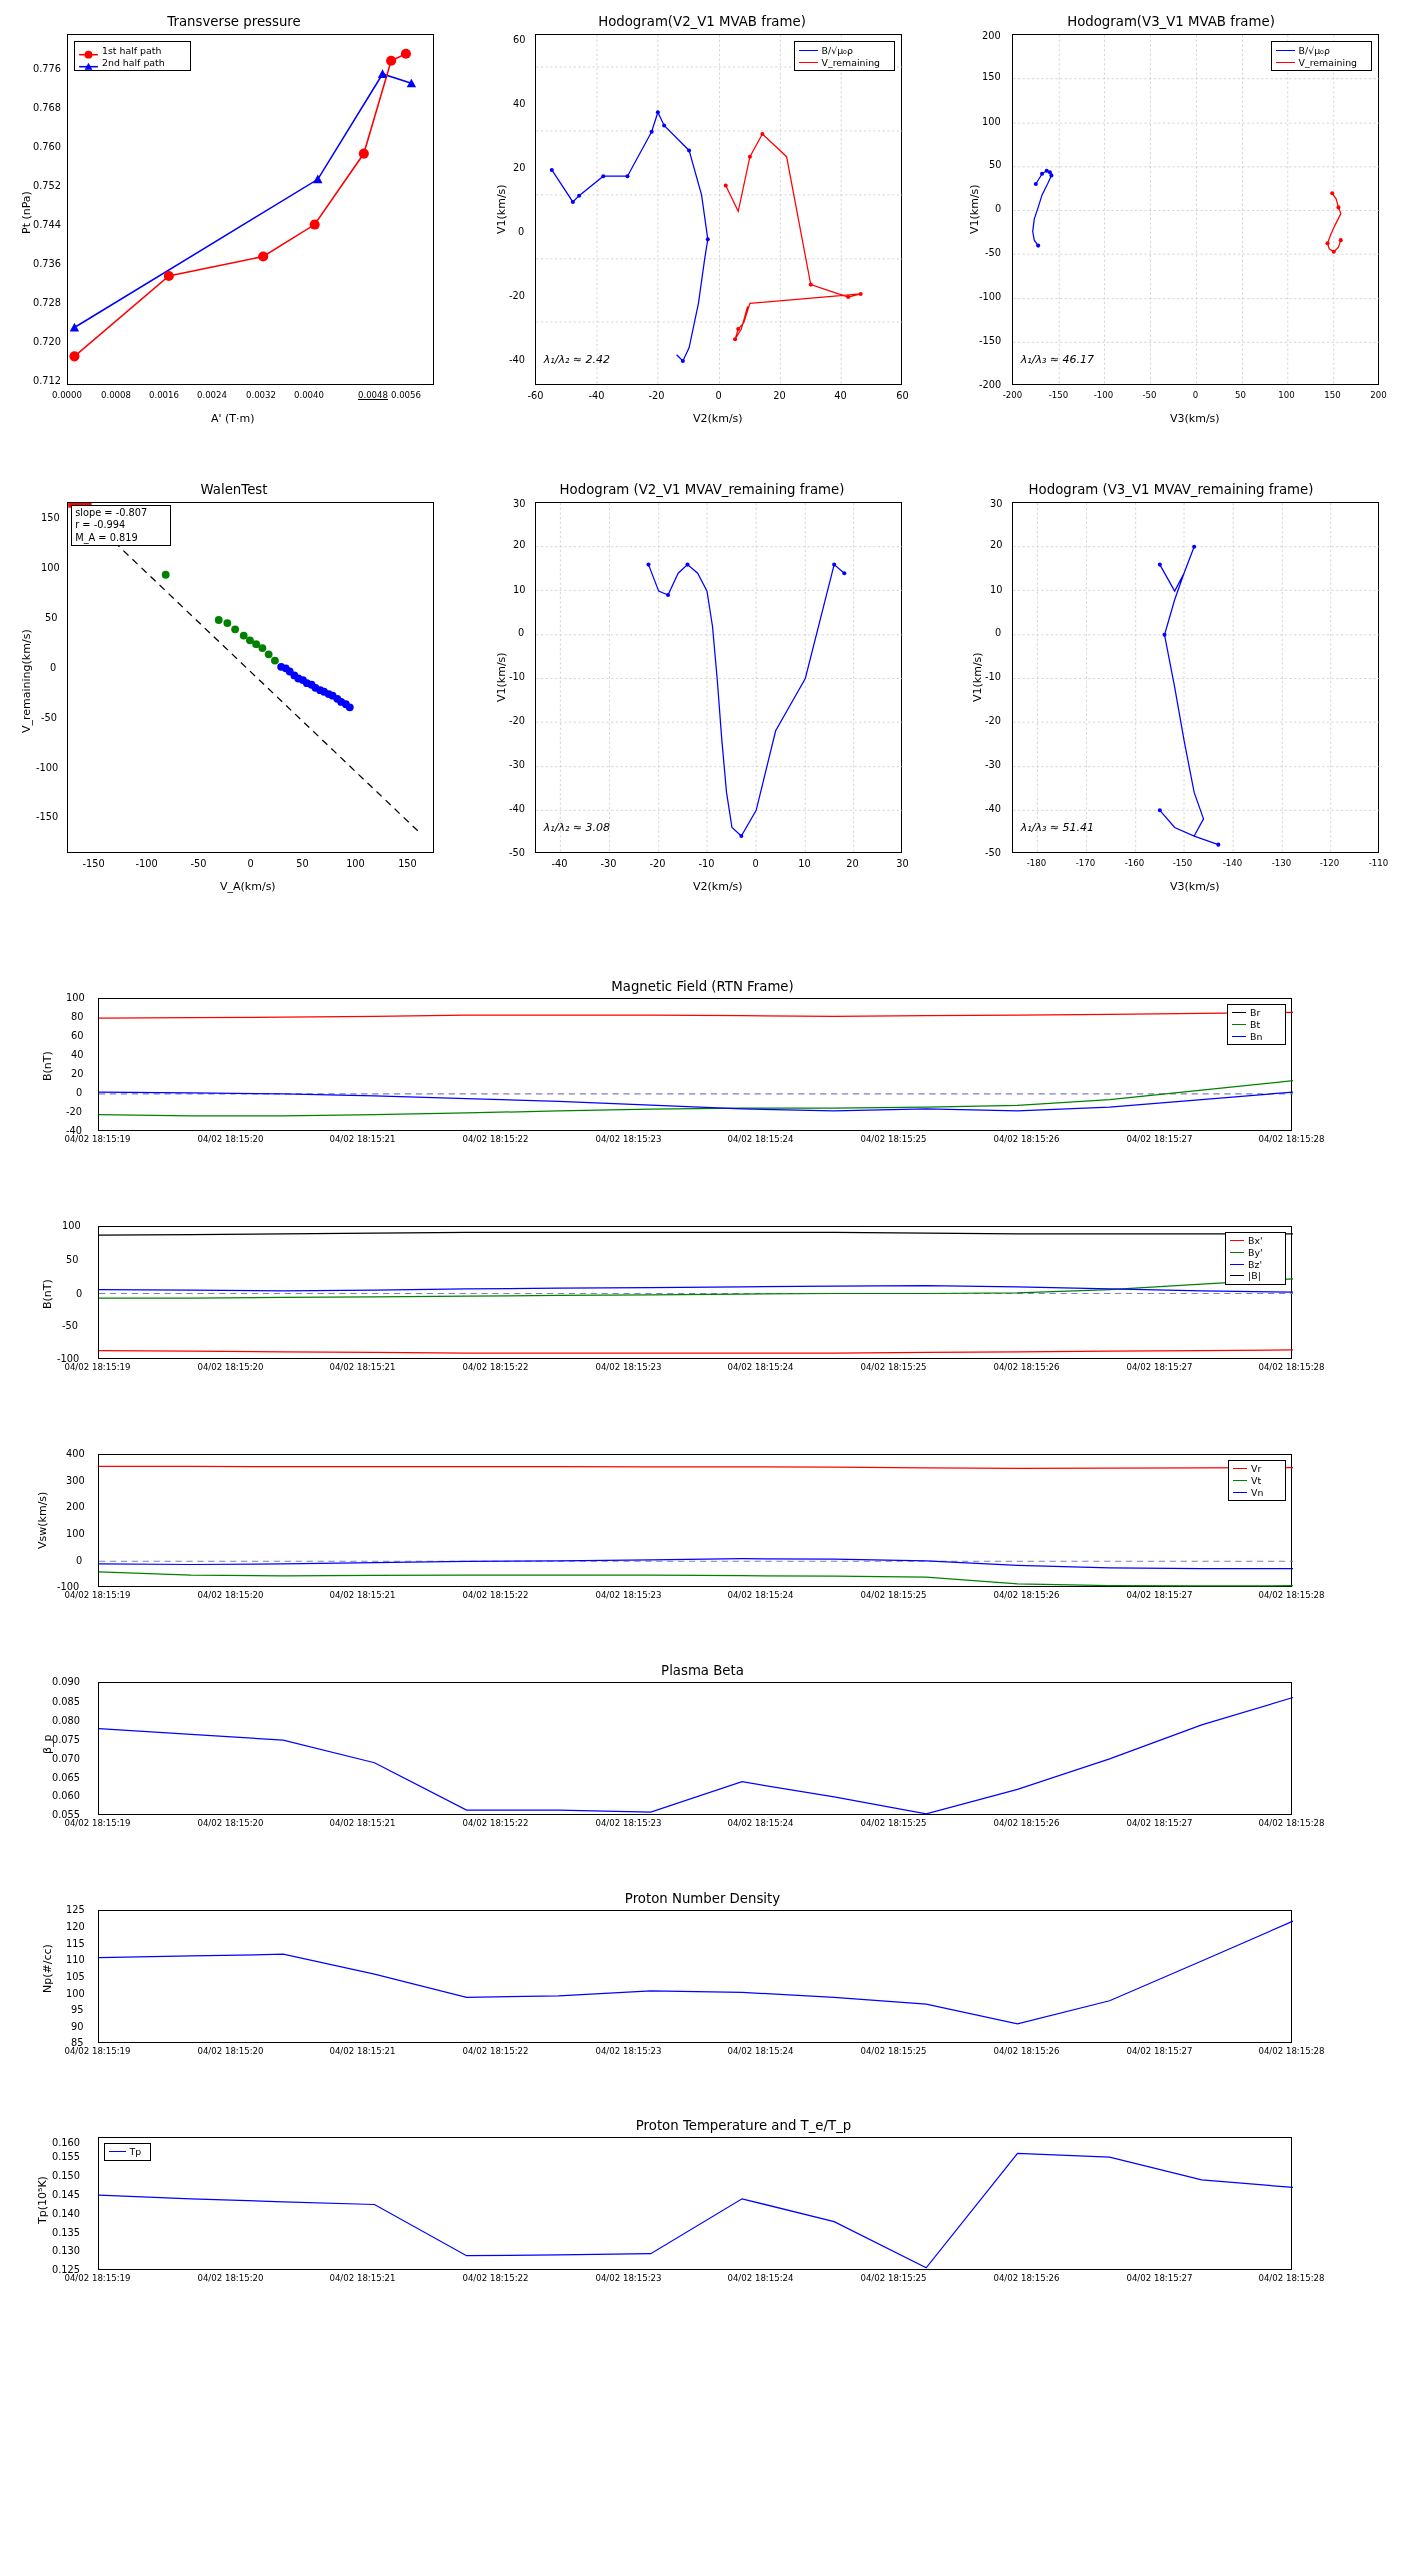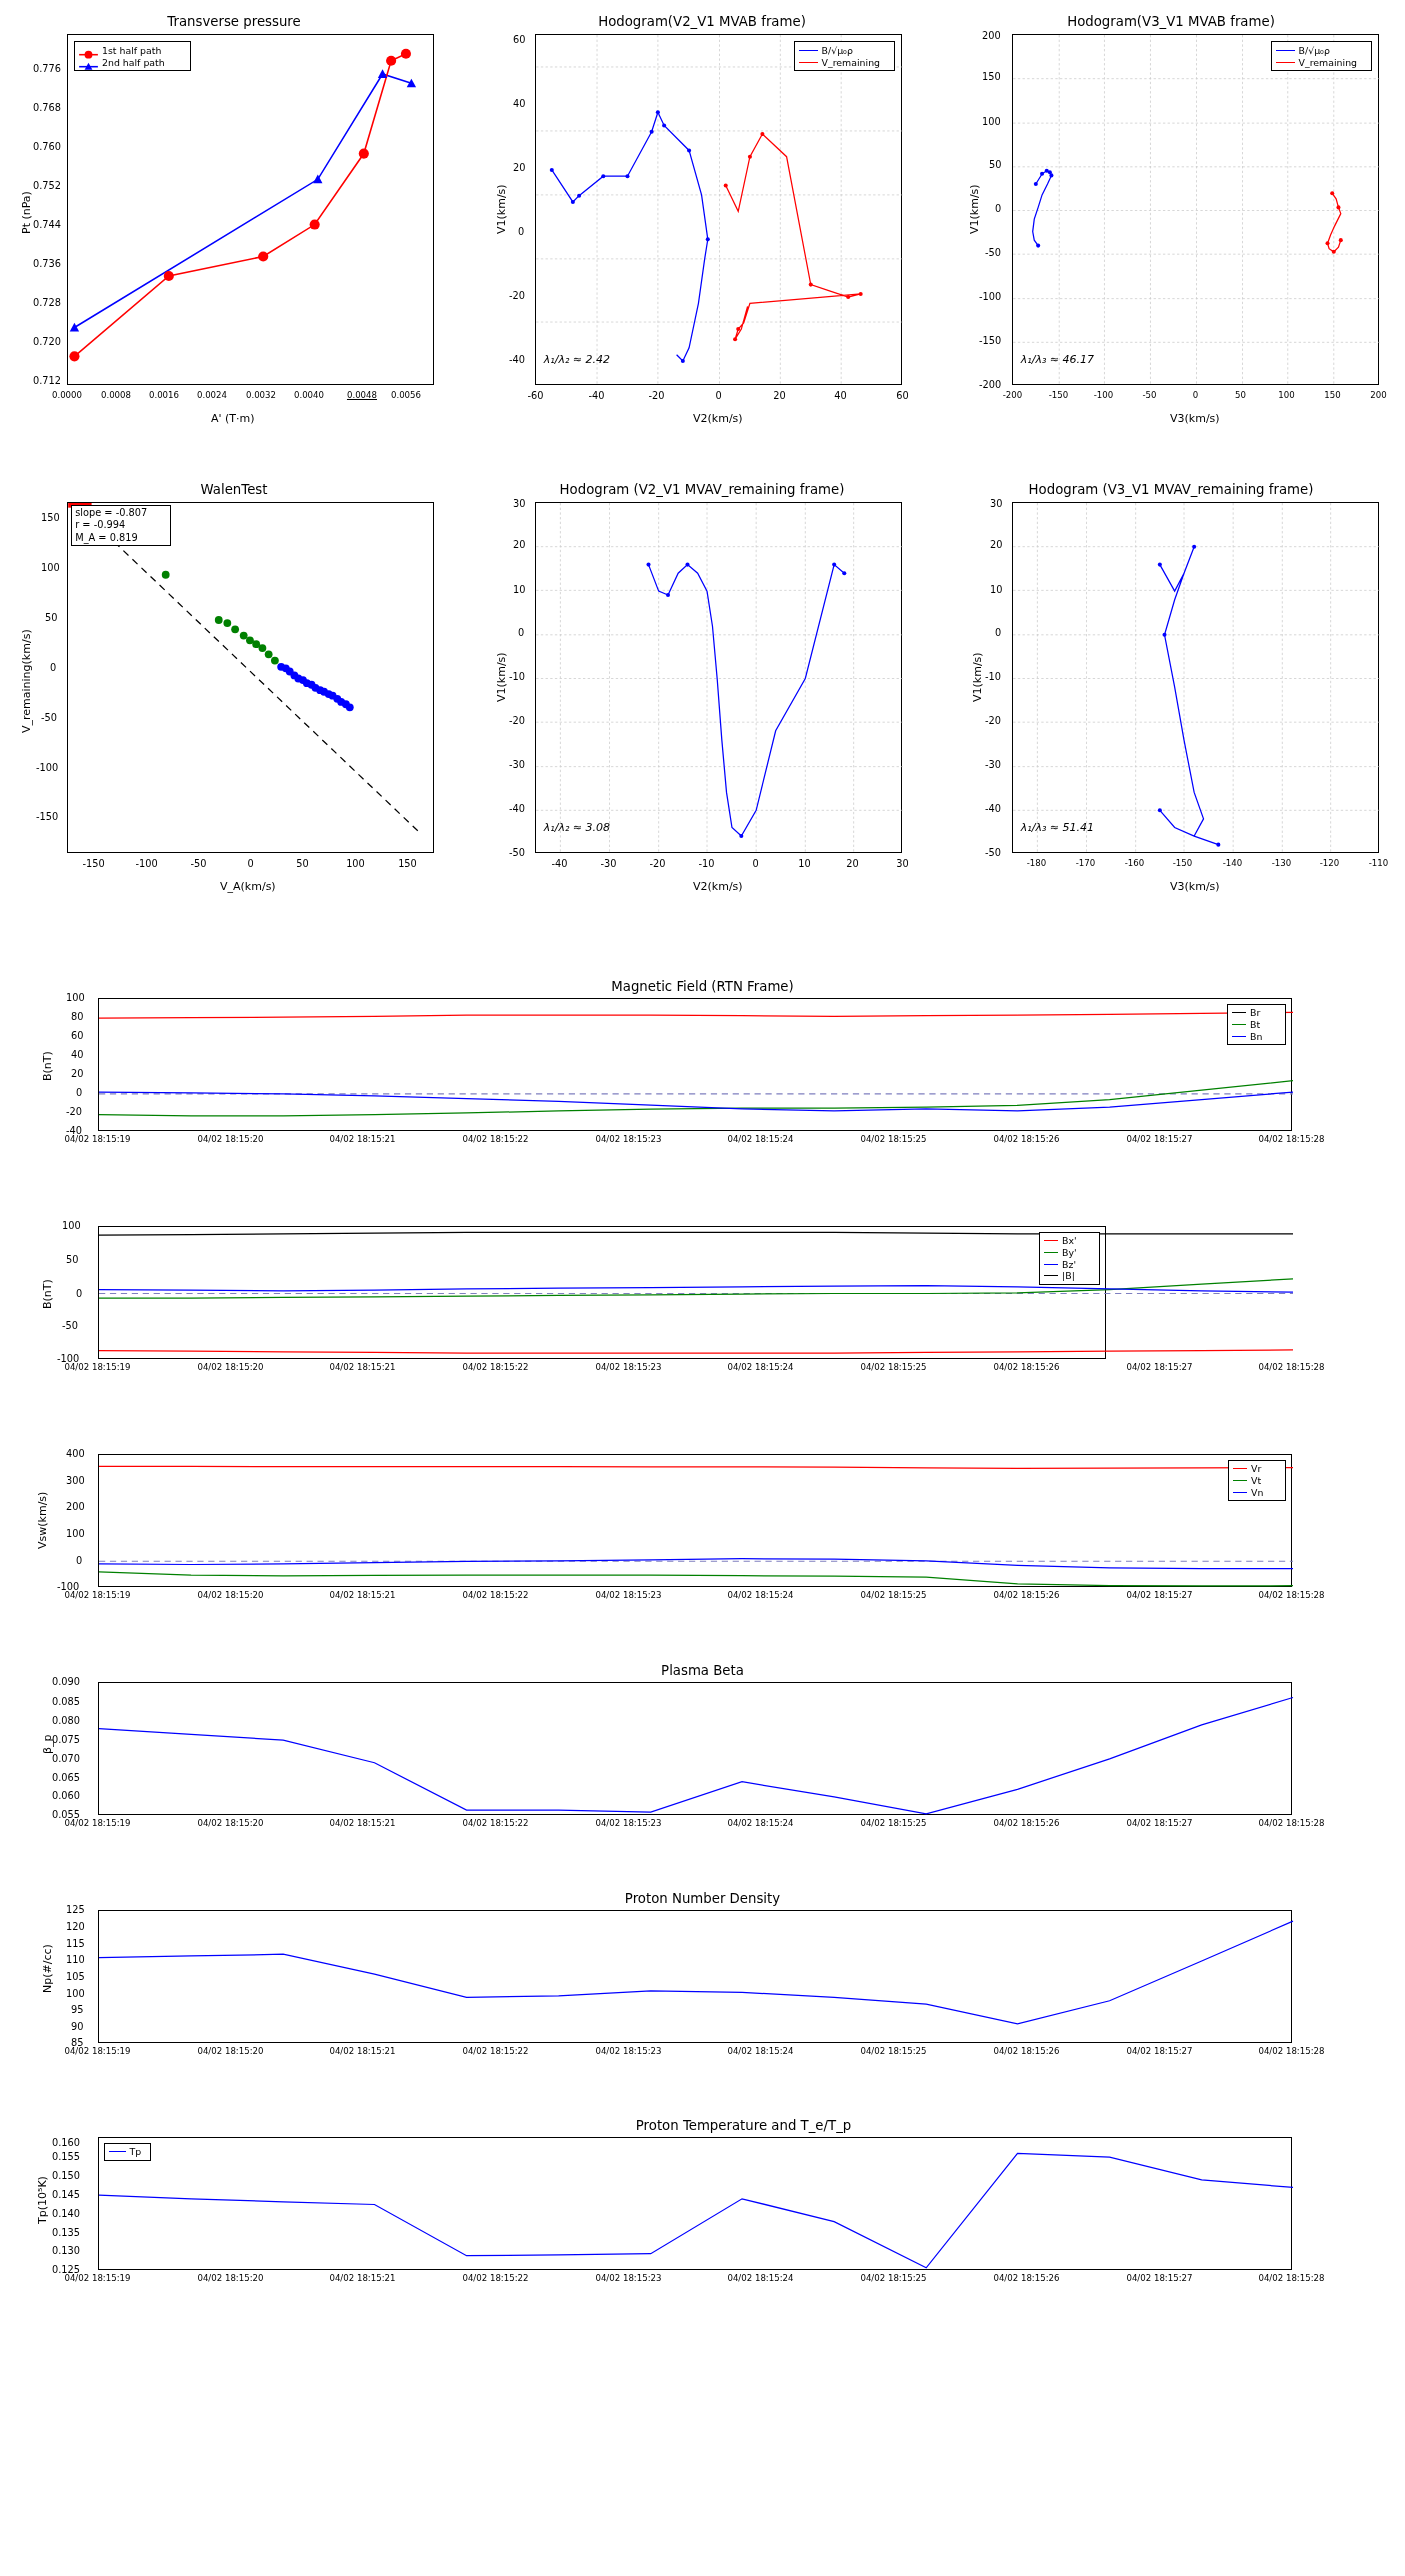--- a/index.html
+++ b/index.html
@@ -81,21 +81,21 @@
     <div class="tick" style="left:33px;top:141px;">0.760</div>
     <div class="tick" style="left:33px;top:102px;">0.768</div>
     <div class="tick" style="left:33px;top:63px;">0.776</div>
 
     <div class="tickxs" style="left:42px;top:390px;width:50px;">0.0000</div>
     <div class="tickxs" style="left:91px;top:390px;width:50px;">0.0008</div>
     <div class="tickxs" style="left:139px;top:390px;width:50px;">0.0016</div>
     <div class="tickxs" style="left:187px;top:390px;width:50px;">0.0024</div>
     <div class="tickxs" style="left:236px;top:390px;width:50px;">0.0032</div>
     <div class="tickxs" style="left:284px;top:390px;width:50px;">0.0040</div>
-    <div class="tickxs" style="left:337px;top:390px;width:50px;text-decoration:underline;">0.0048</div>
+    <div class="tickxs" style="left:348px;top:390px;width:50px;text-decoration:underline;">0.0048</div>
     <div class="tickxs" style="left:381px;top:390px;width:50px;">0.0056</div>
   </div>
 
   <div class="panel" style="left:468px;top:0;width:468px;height:437px;">
     <div class="ptitle" style="left:0;top:14px;">Hodogram(V2_V1 MVAB frame)</div>
     <div class="axes" style="left:67px;top:34px;width:367px;height:351px;">
       <svg width="367" height="351" viewBox="0 0 470 450">
         <g stroke="#cccccc" stroke-width="1" stroke-dasharray="3,3">
           <line x1="78" y1="0" x2="78" y2="450"></line>
             <line x1="156" y1="0" x2="156" y2="450"></line>
@@ -452,21 +452,21 @@
     <div class="tickxs" style="left:441px;top:158px;width:109px;">04/02 18:15:22</div>
     <div class="tickxs" style="left:574px;top:158px;width:109px;">04/02 18:15:23</div>
     <div class="tickxs" style="left:706px;top:158px;width:109px;">04/02 18:15:24</div>
     <div class="tickxs" style="left:839px;top:158px;width:109px;">04/02 18:15:25</div>
     <div class="tickxs" style="left:972px;top:158px;width:109px;">04/02 18:15:26</div>
     <div class="tickxs" style="left:1105px;top:158px;width:109px;">04/02 18:15:27</div>
     <div class="tickxs" style="left:1237px;top:158px;width:109px;">04/02 18:15:28</div>
   </div>
 
   <div class="panel" style="left:0;top:1204px;width:1405px;height:203px;">
-    <div class="axes" style="left:98px;top:22px;width:1008px;height:133px;padding-left:44px;">
+    <div class="axes" style="left:98px;top:22px;width:1194px;height:133px;padding-left:44px;">
       <svg width="1194" height="133" viewBox="0 0 1530 170">
         <line x1="0" y1="85" x2="1530" y2="85" stroke="#7f7fbf" stroke-width="1.4" stroke-dasharray="8,6"></line>
         <polyline fill="none" stroke="#000000" stroke-width="1.6" points="0,10.2 118,9.4 236,8.5 353,7.6 471,6.8 589,6.8 707,6.8 824,6.8 942,6.8 1060,7.6 1177,8.5 1295,8.5 1413,8.5 1530,8.5"></polyline>
         <polyline fill="none" stroke="#ff0000" stroke-width="1.6" points="0,158.1 118,158.9 236,159.8 353,160.6 471,161.5 589,161.5 707,161.5 824,161.5 942,161.5 1060,160.6 1177,159.8 1295,158.9 1413,158.1 1530,157.2"></polyline>
         <polyline fill="none" stroke="#008000" stroke-width="1.6" points="0,90.9 118,90.9 236,90.1 353,89.2 471,88.4 589,87.5 707,86.7 824,85.8 942,85.0 1060,85.0 1177,84.1 1295,79.9 1413,73.1 1530,66.3"></polyline>
         <polyline fill="none" stroke="#0000ff" stroke-width="1.6" points="0,79.9 118,80.8 236,81.6 353,80.8 471,79.1 589,78.2 707,77.4 824,76.5 942,75.7 1060,74.8 1177,76.5 1295,79.1 1413,81.6 1530,83.3"></polyline>
       </svg>
       <div class="legend" style="right:4.7px;top:4.7px;width:61px;">
         <div class="row">
             <span class="ln" style="border-color:#ff0000;width:14px"></span>

